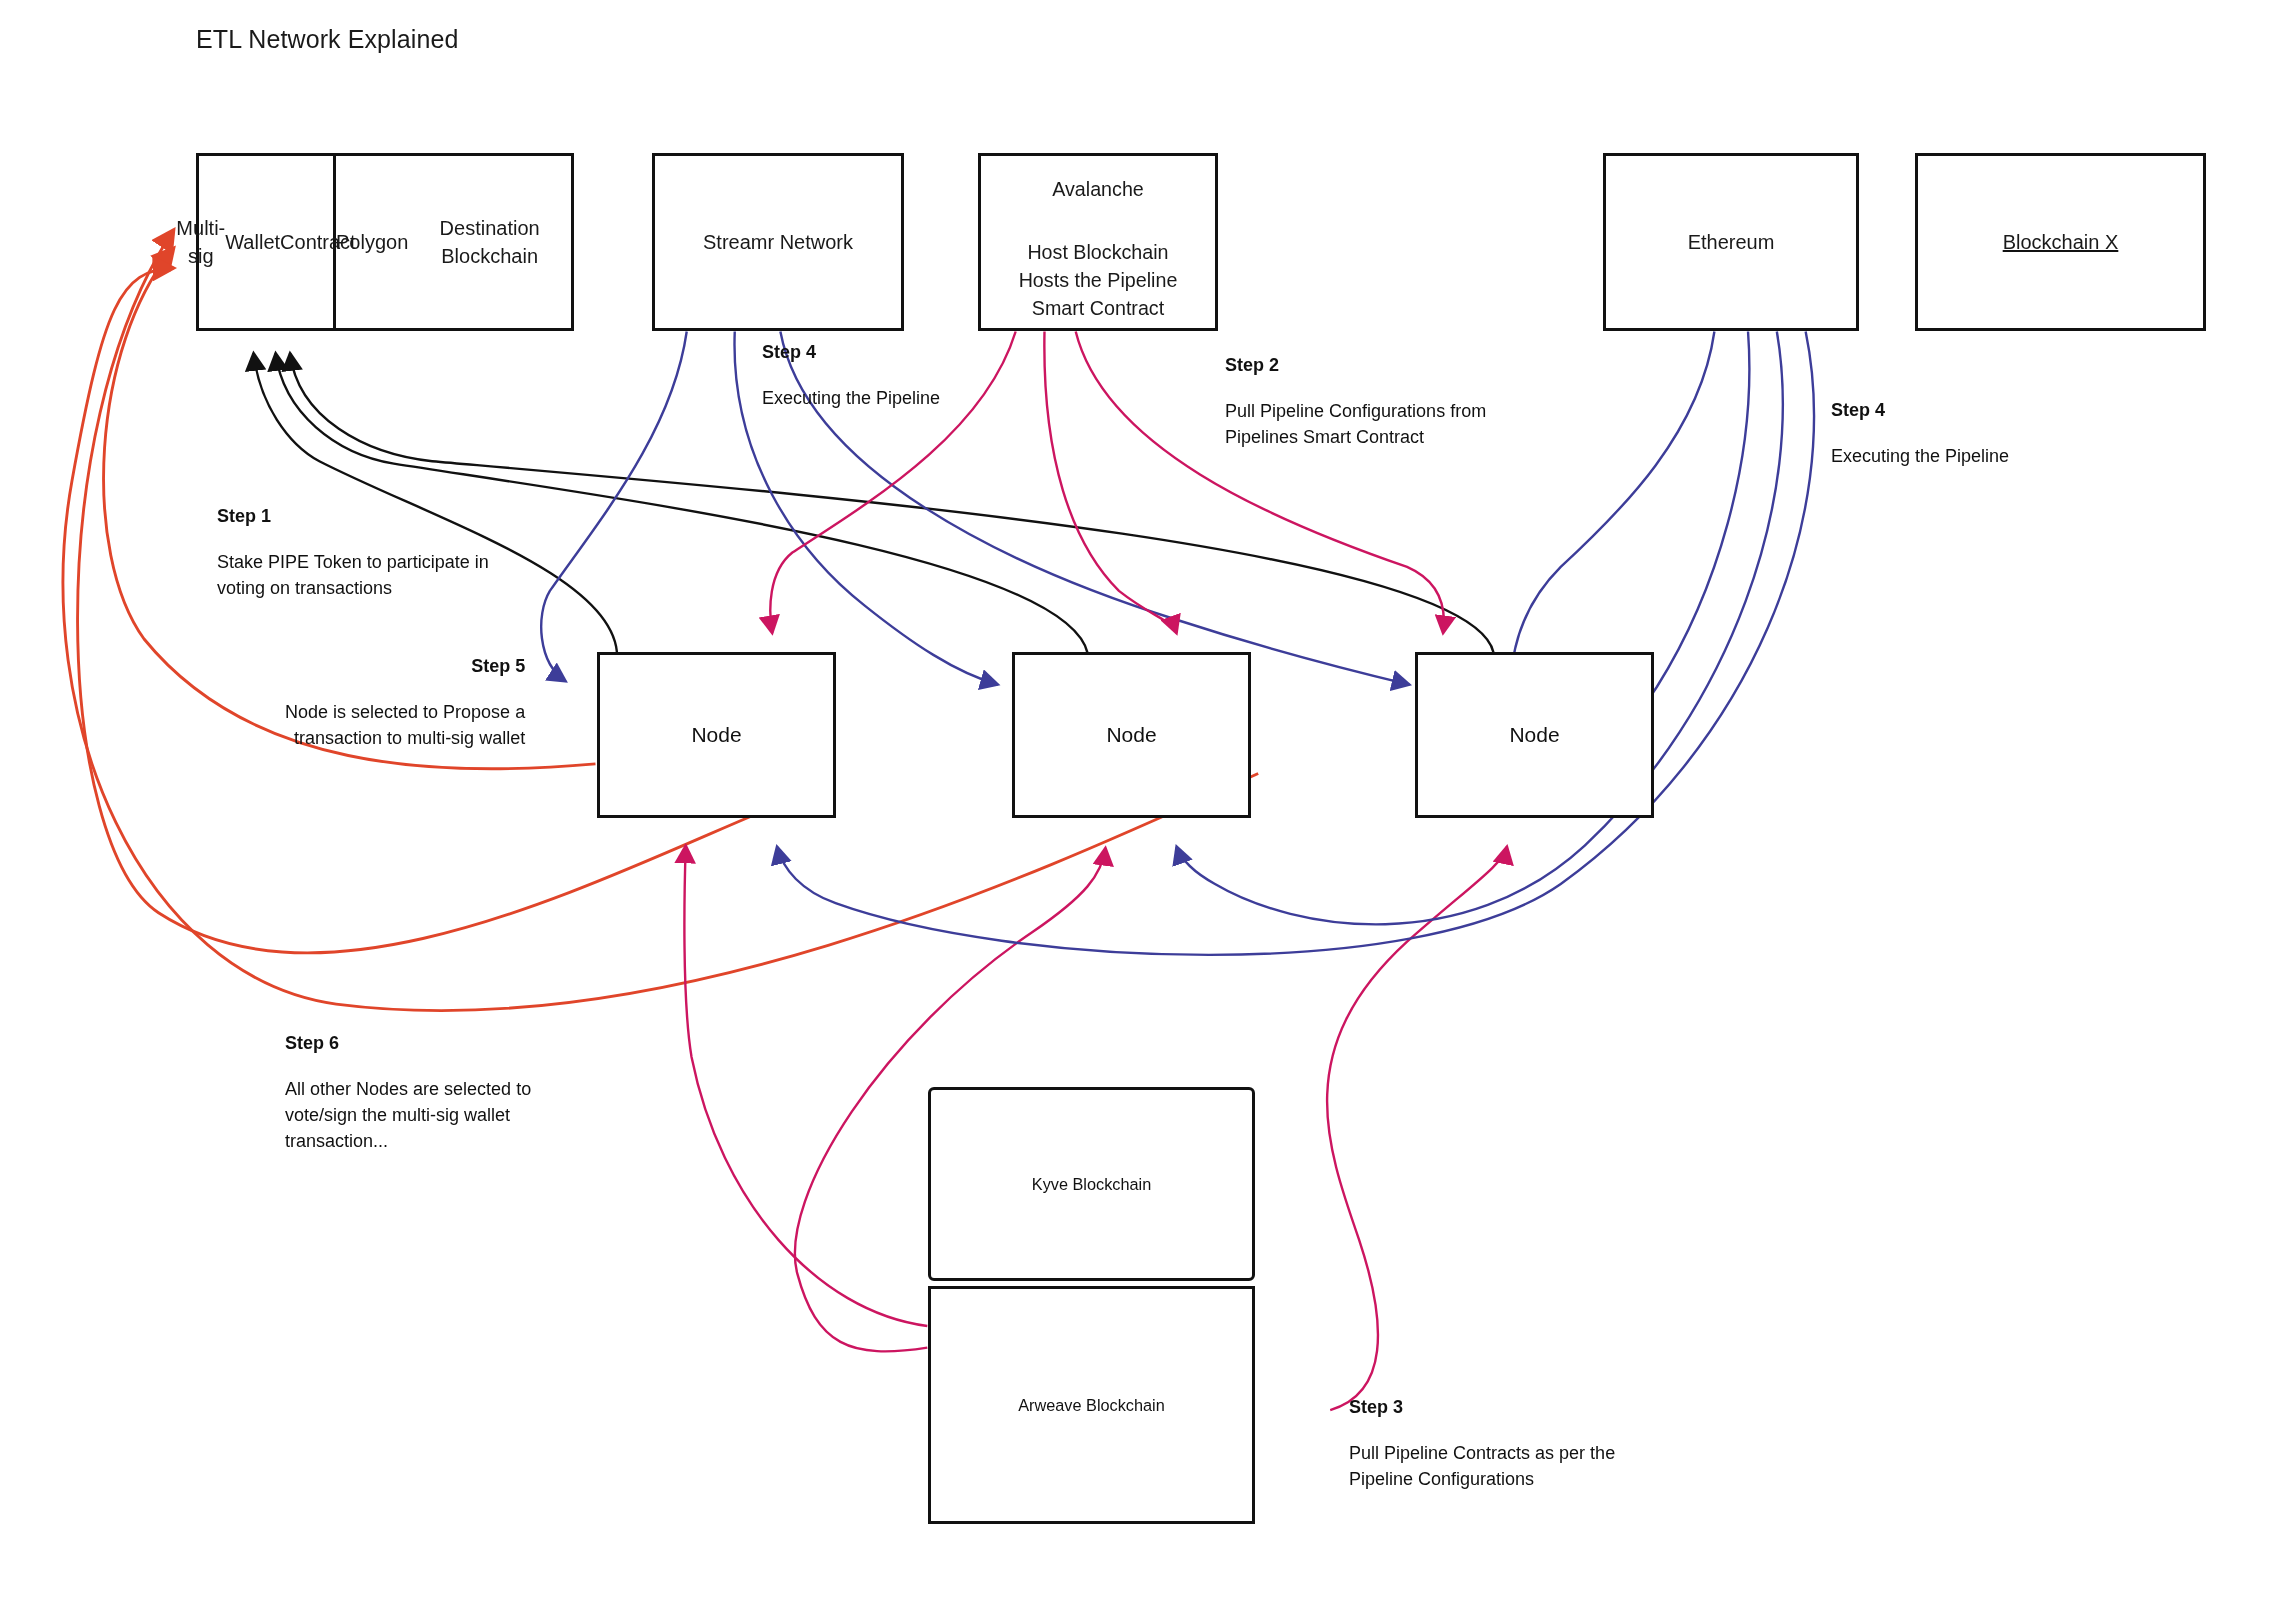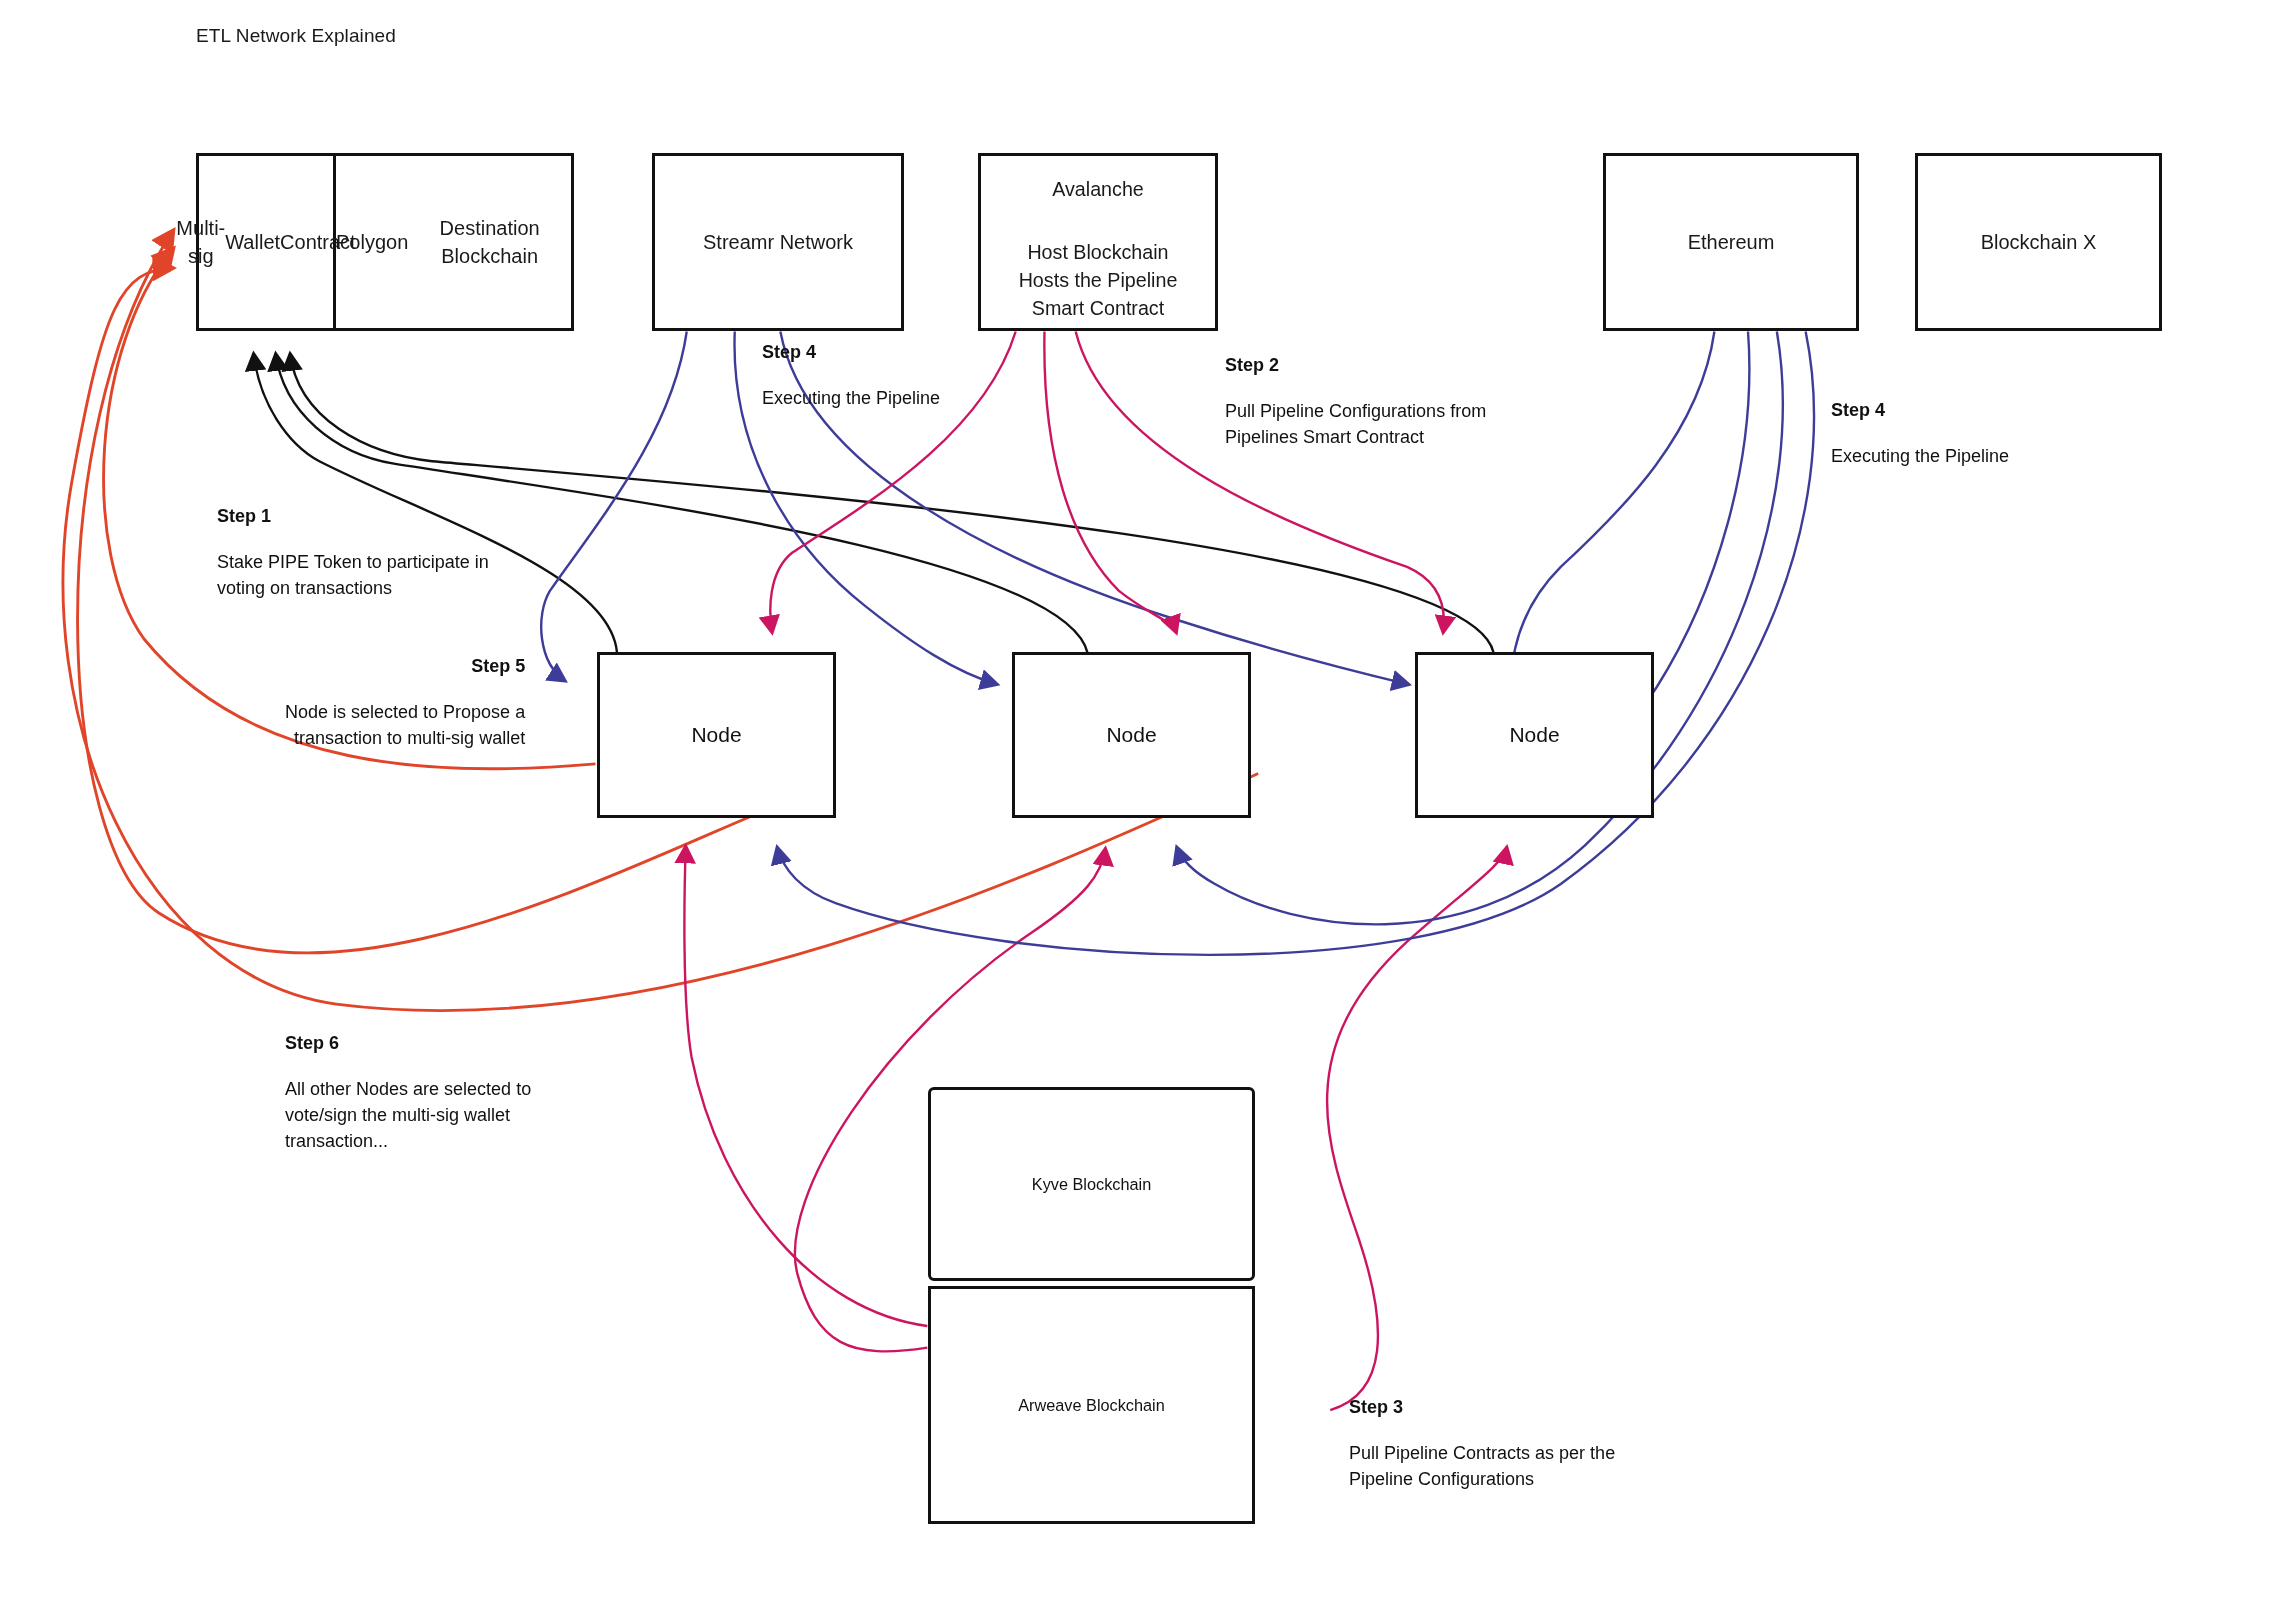--- a/index.html
+++ b/index.html
@@ -29,21 +29,21 @@
     top: 0;
     width: 2295px;
     height: 1608px;
     pointer-events: none;
   }
 
   .page-title {
     position: absolute;
     left: 196px;
     top: 25px;
-    font-size: 19px;
+    font-size: 25px;
     letter-spacing: 0.1px;
     color: #1a1a1a;
     white-space: nowrap;
   }
 
   
   .box {
     position: absolute;
     box-sizing: border-box;
     background: #ffffff;
@@ -230,21 +230,21 @@
     <span class="box-label small line">Host Blockchain</span>
     <span class="box-label small line">Hosts the Pipeline</span>
     <span class="box-label small line">Smart Contract</span>
   </div>
 
 
   <div class="box top-box" style="left:1603px; width:256px;">
     <span class="box-label line">Ethereum</span>
   </div>
 
-  <div class="box top-box" style="left:1915px; width:247px;">
+  <div class="box top-box" style="left:1915px; width:291px;text-decoration:underline;">
     <span class="box-label line">Blockchain X</span>
   </div>
 
   <div class="box node-box" style="left:597px;">
     <span class="line">Node</span>
   </div>
   <div class="box node-box" style="left:1012px;">
     <span class="line">Node</span>
   </div>
   <div class="box node-box" style="left:1415px;">

